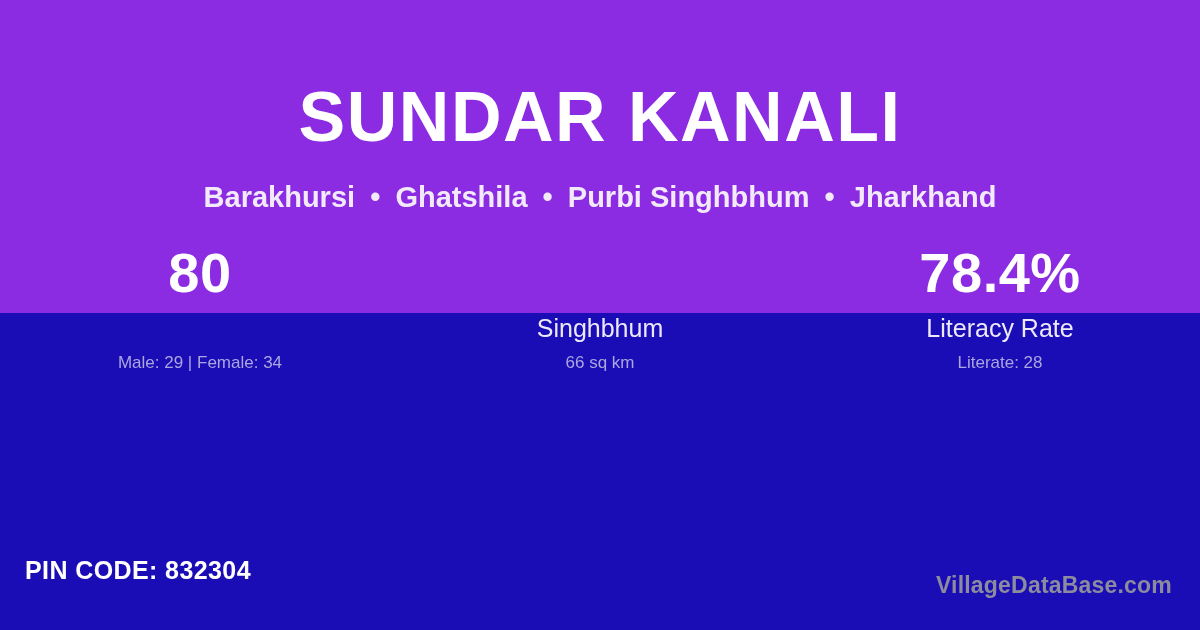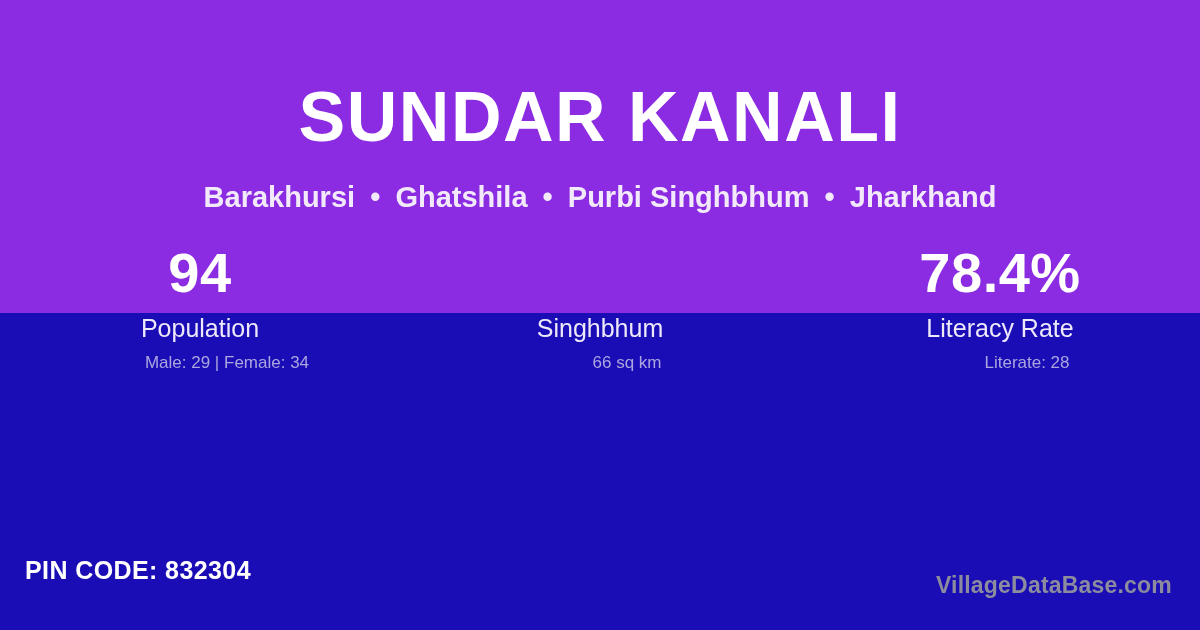--- a/index.html
+++ b/index.html
@@ -95,21 +95,20 @@
     color: #EDE9FA;
   }
   .stat-detail {
     position: absolute;
     left: 0;
     width: 100%;
     top: 354px;
     font-size: 17px;
     line-height: 1;
     color: #ABA6DF;
-    padding-left: 27px;
   }
 
   
   #transit-row {
     position: absolute;
     left: 0;
     top: 486px;
     width: 1200px;
     text-align: center;
     font-size: 21px;
@@ -165,22 +164,21 @@
       <span class="crumb-sep">•</span>
       <span>Purbi Singhbhum</span>
       <span class="crumb-sep">•</span>
       <span>Jharkhand</span>
     </div>
   </div>
 
   <div id="stats-row">
 
     <div class="stat-col">
-      <div class="stat-value">94</div>
-      <div class="stat-label">Population</div>
+      <div class="stat-value">80</div>
       <div class="stat-detail">Male: 29 | Female: 34</div>
     </div>
 
     <div class="stat-col">
       <div class="stat-label">Singhbhum</div>
       <div class="stat-detail">66 sq km</div>
     </div>
 
     <div class="stat-col">
       <div class="stat-value">78.4%</div>

